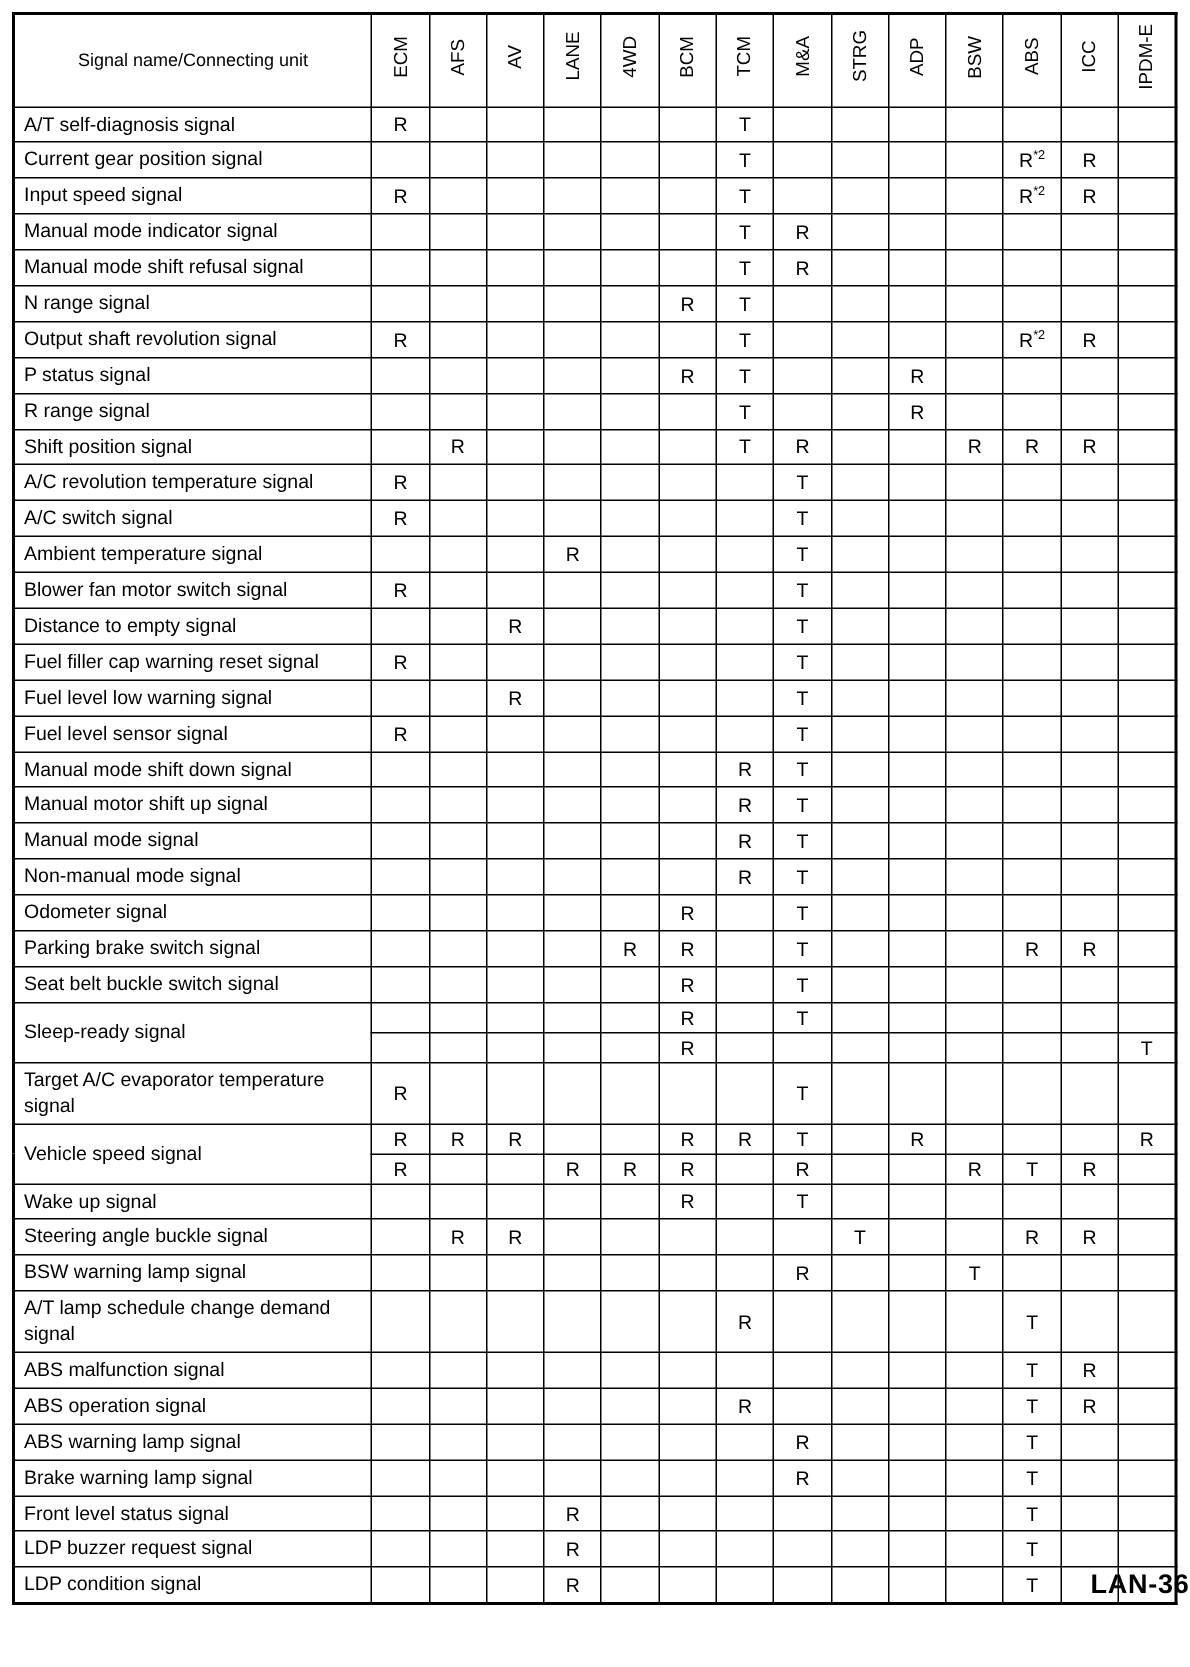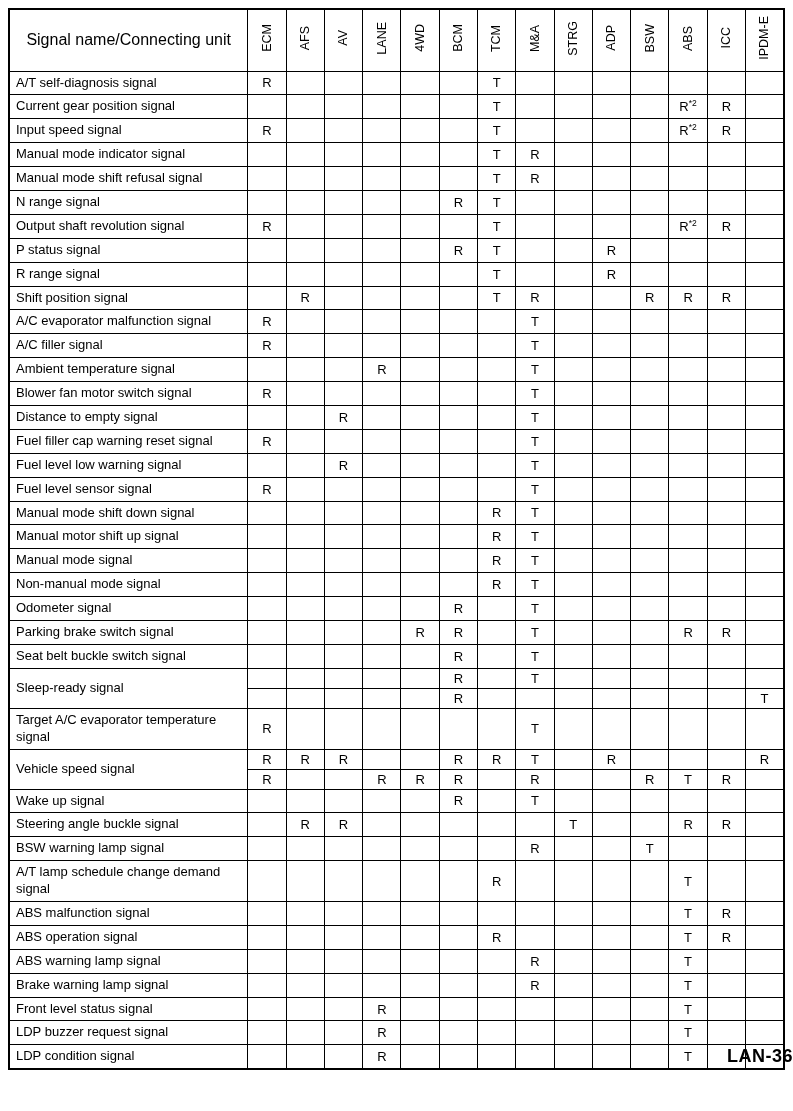--- a/index.html
+++ b/index.html
@@ -19,21 +19,21 @@
     width: 777px;
     border-collapse: collapse;
     table-layout: fixed;
     border: 2px solid #000;
   }
   th, td { border: 1px solid #000; }
   th.corner {
     width: 237px;
     height: 62px;
     font-weight: normal;
-    font-size: 16px;
+    font-size: 12px;
     text-align: center;
     vertical-align: middle;
     padding: 2px;
   }
   th.col-head {
     width: 38px;
     vertical-align: middle;
     text-align: center;
     font-weight: normal;
     padding: 2px 0;
@@ -261,38 +261,38 @@
           <td class="val">T</td>
           <td class="val">R</td>
           <td class="val"></td>
           <td class="val"></td>
           <td class="val">R</td>
           <td class="val">R</td>
           <td class="val">R</td>
           <td class="val"></td>
         </tr>
         <tr>
-          <td class="name">A/C evaporator malfunction signal</td>
-          <td class="val">R</td>
-          <td class="val"></td>
-          <td class="val"></td>
-          <td class="val"></td>
-          <td class="val"></td>
-          <td class="val"></td>
-          <td class="val"></td>
-          <td class="val">T</td>
-          <td class="val"></td>
-          <td class="val"></td>
-          <td class="val"></td>
-          <td class="val"></td>
-          <td class="val"></td>
-          <td class="val"></td>
-        </tr>
-        <tr>
-          <td class="name">A/C filler signal</td>
+          <td class="name">A/C revolution temperature signal</td>
+          <td class="val">R</td>
+          <td class="val"></td>
+          <td class="val"></td>
+          <td class="val"></td>
+          <td class="val"></td>
+          <td class="val"></td>
+          <td class="val"></td>
+          <td class="val">T</td>
+          <td class="val"></td>
+          <td class="val"></td>
+          <td class="val"></td>
+          <td class="val"></td>
+          <td class="val"></td>
+          <td class="val"></td>
+        </tr>
+        <tr>
+          <td class="name">A/C switch signal</td>
           <td class="val">R</td>
           <td class="val"></td>
           <td class="val"></td>
           <td class="val"></td>
           <td class="val"></td>
           <td class="val"></td>
           <td class="val"></td>
           <td class="val">T</td>
           <td class="val"></td>
           <td class="val"></td>

